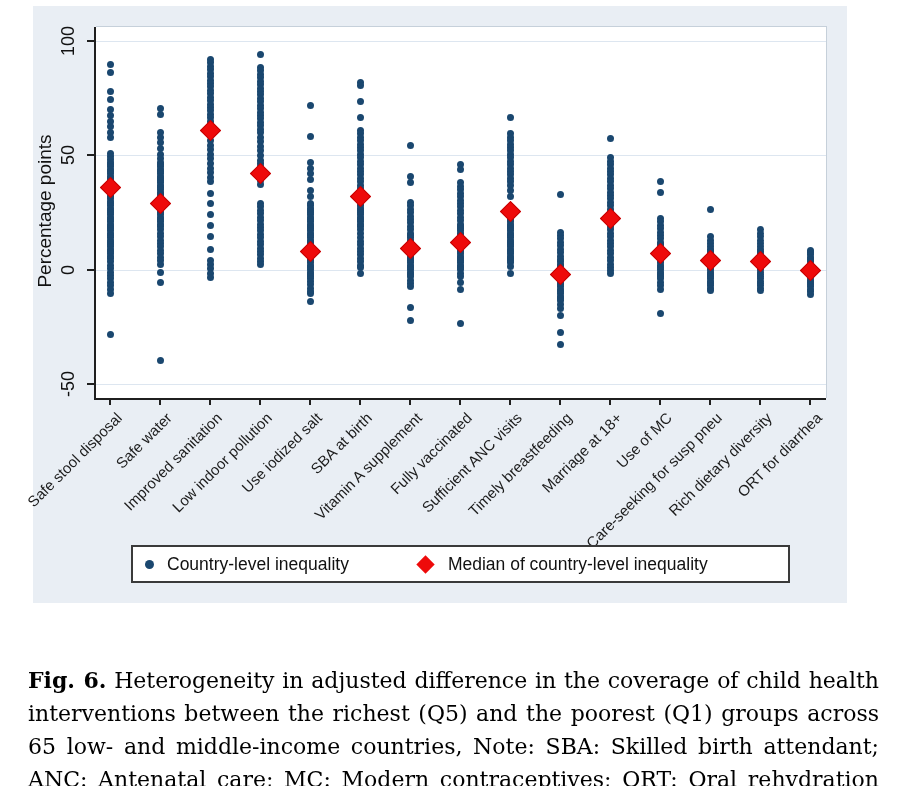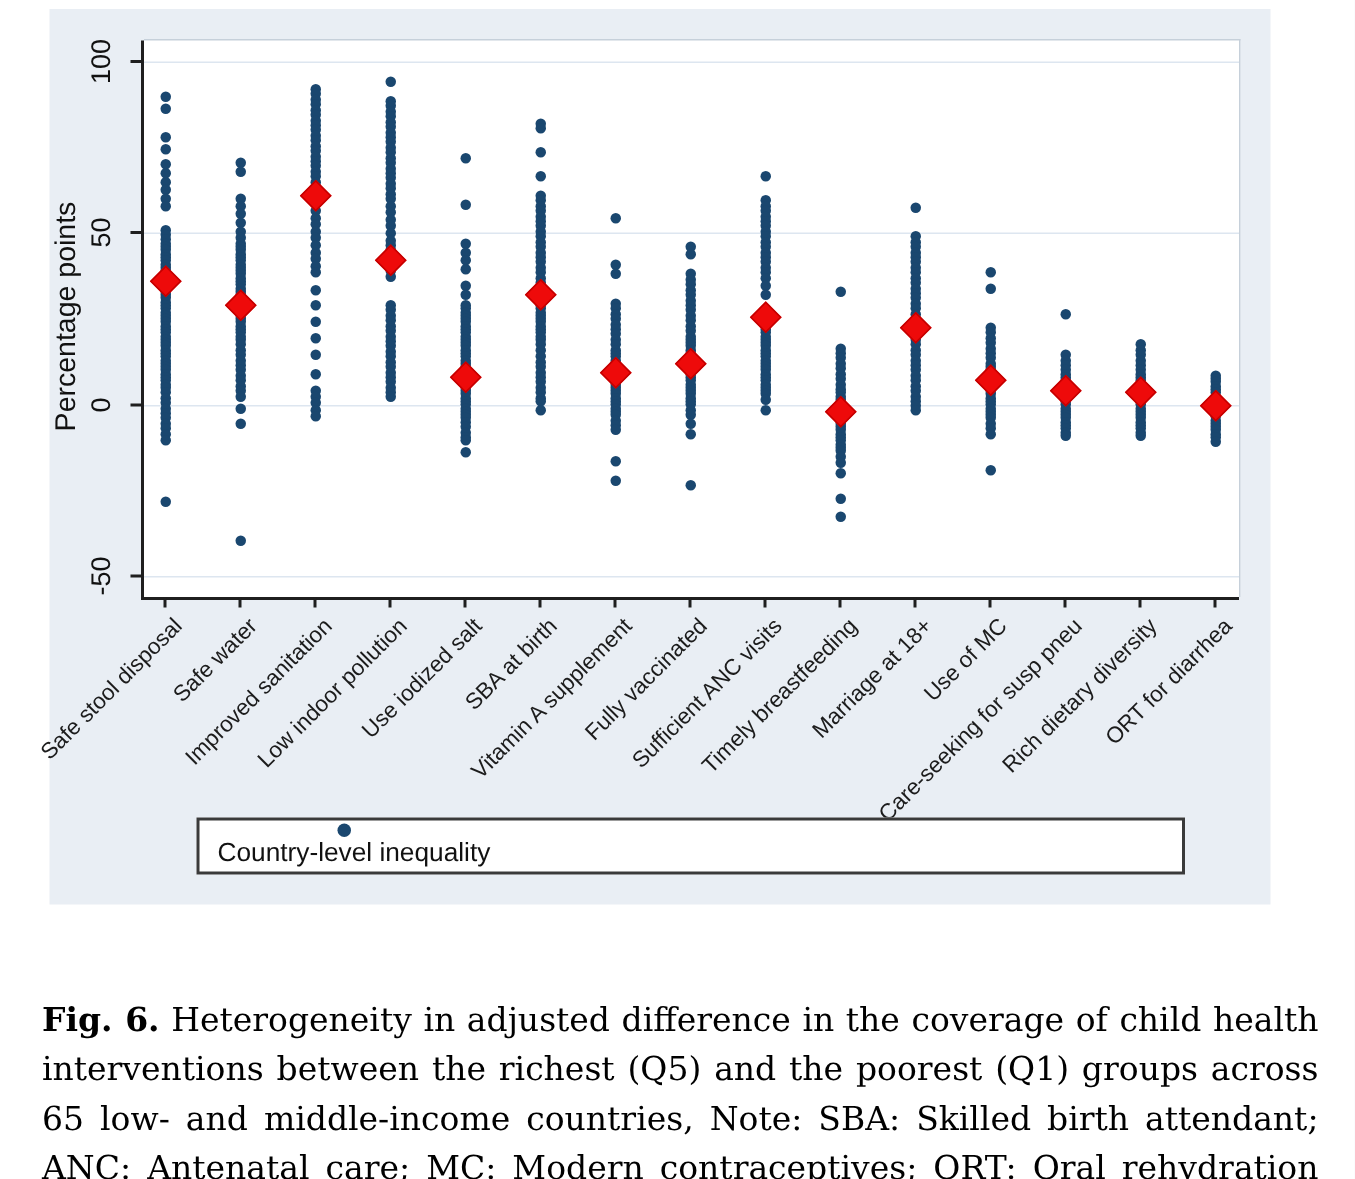--- a/index.html
+++ b/index.html
@@ -22,21 +22,21 @@
   .dot{position:absolute;width:7px;height:7px;border-radius:50%;background:#1a476f;}
   .median-diamond{position:absolute;width:13px;height:13px;background:#ee0a0a;
                   border:1px solid #c40000;transform:rotate(45deg);}
 
   #y-axis-title{position:absolute;left:45px;top:211px;font-size:19px;color:#111;
                 transform:translate(-50%,-50%) rotate(-90deg);white-space:nowrap;}
 
   #legend{position:absolute;left:131px;top:545px;width:659px;height:38px;background:#ffffff;
           border:2px solid #3a3a3a;box-sizing:border-box;display:flex;align-items:center;
           padding-left:12px;font-size:17.5px;color:#111;}
-  .legend-item{display:flex;align-items:center;flex-direction:column;}
+  .legend-item{display:flex;align-items:center;}
   .legend-dot{width:9px;height:9px;border-radius:50%;background:#1a476f;margin-right:13px;}
   .legend-diamond{width:13px;height:13px;background:#ee0a0a;transform:rotate(45deg);
                   margin-left:70px;margin-right:16px;}
 
   #caption{position:absolute;left:28px;top:642px;width:851px;
            font-family:"DejaVu Serif",serif;font-size:22px;line-height:33px;
            color:#000;text-align:justify;}
   #caption b{font-weight:bold;}
 </style>
 </head>
@@ -712,16 +712,20 @@
       <div class="median-diamond" style="left: 606.5px; top: 226.1px;"></div>
       <div class="median-diamond" style="left: 656.5px; top: 227.2px;"></div>
       <div class="median-diamond" style="left: 706.5px; top: 236.3px;"></div>
     </div>
 
   <div id="legend">
     <div class="legend-item">
       <span class="legend-dot"></span>
       <span>Country-level inequality</span>
     </div>
+    <div class="legend-item">
+      <span class="legend-diamond"></span>
+      <span>Median of country-level inequality</span>
+    </div>
   </div>
 
   <p id="caption"><b>Fig. 6.</b><span> Heterogeneity in adjusted difference in the coverage of child health interventions between the richest (Q5) and the poorest (Q1) groups across 65 low- and middle-income countries, Note: SBA: Skilled birth attendant; ANC: Antenatal care; MC: Modern contraceptives; ORT: Oral rehydration therapy.</span></p>
 </div>
 
 </body></html>

